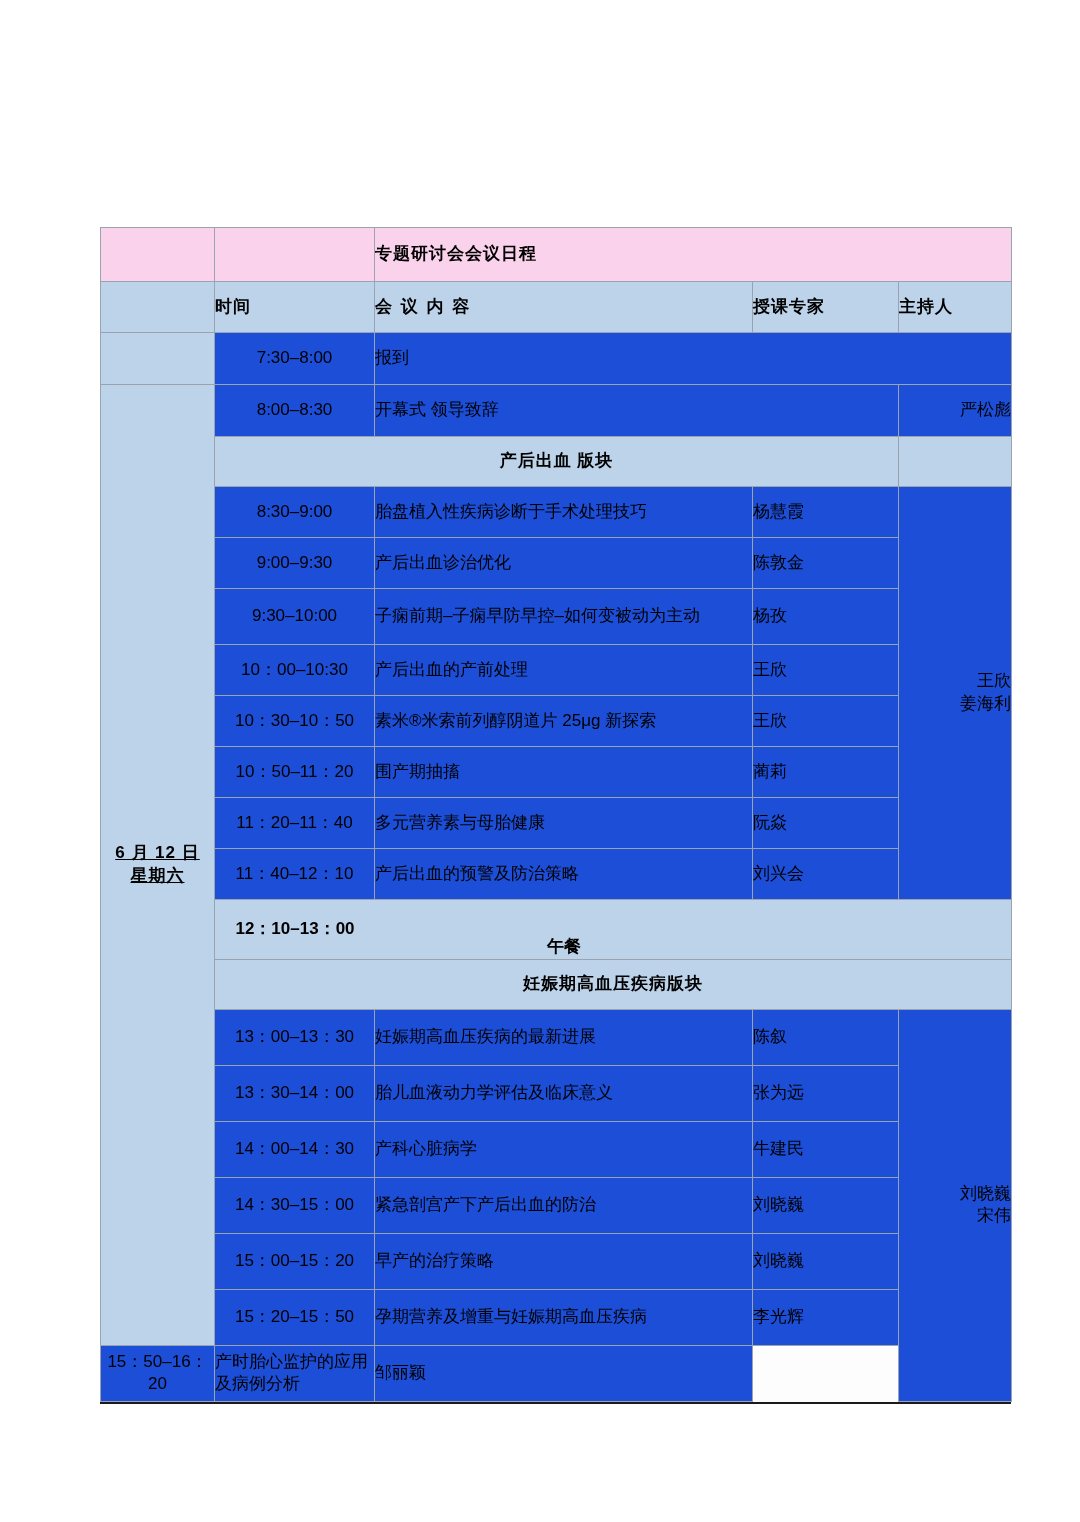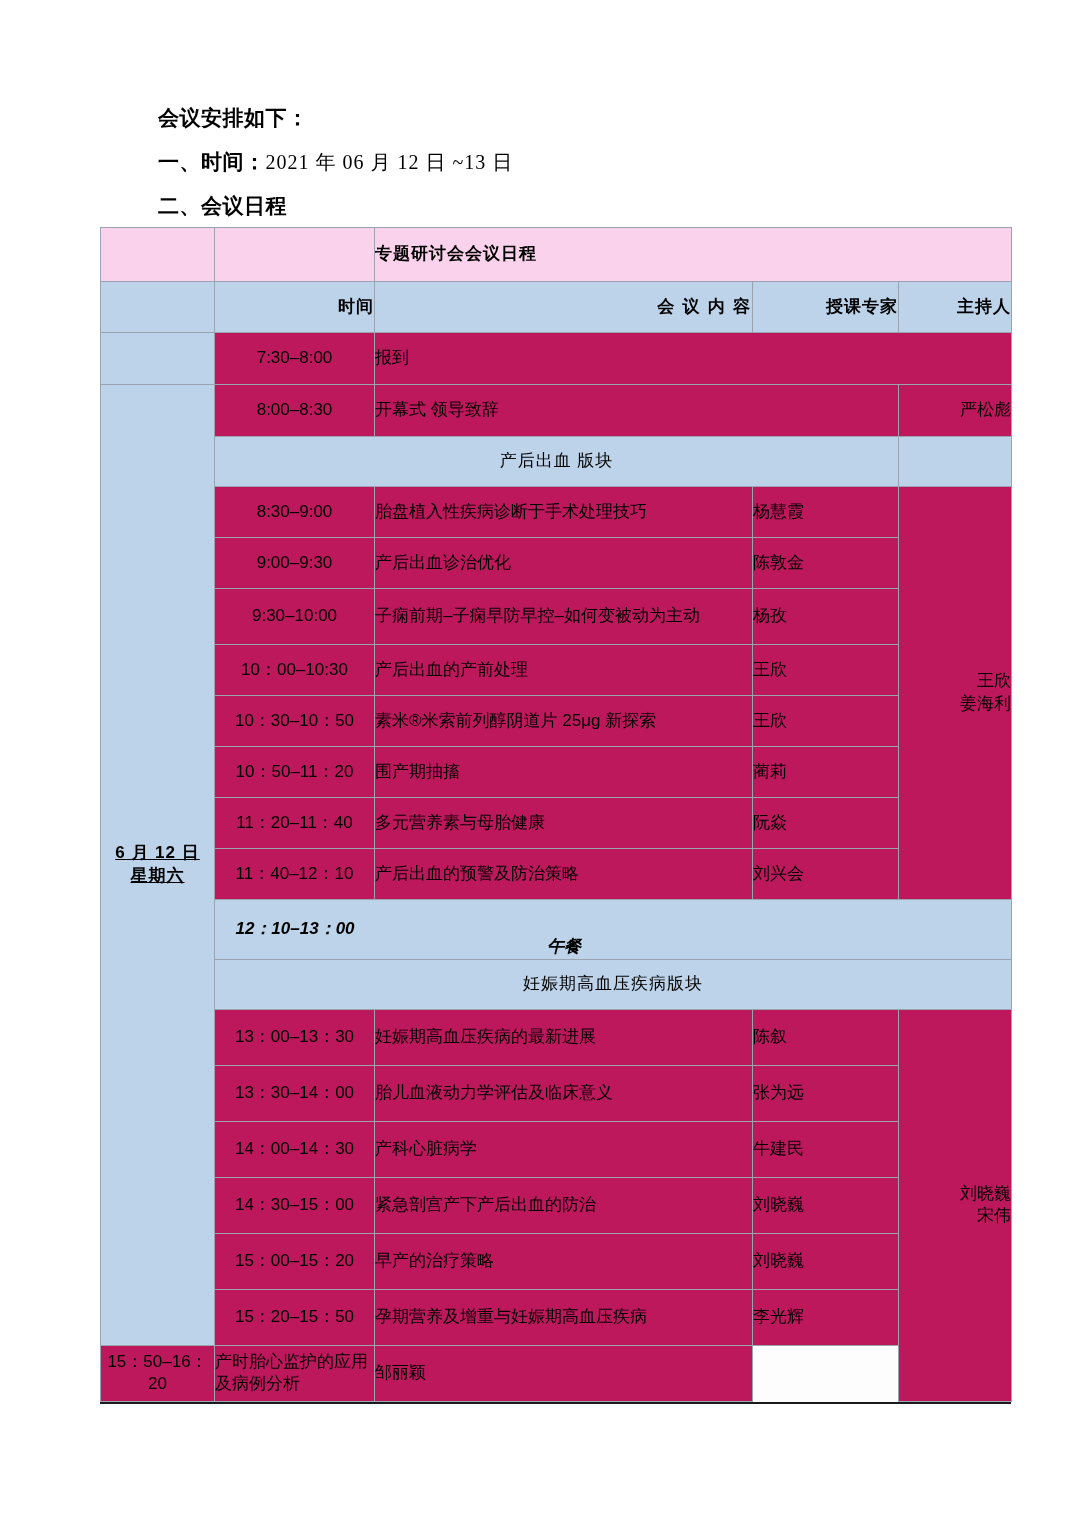--- a/index.html
+++ b/index.html
@@ -81,35 +81,34 @@
   .frame-bottom { top: 1402px; }
 
   .c-date   { width: 114px; }
   .c-time   { width: 160px; }
   .c-content{ width: 378px; }
   .c-expert { width: 146px; }
   .c-host   { width: 113px; }
 
   .pink { background: #fbd2ec; }
   .blue { background: #bdd3ea; }
-  .white { background: #be185d; }
+  .white { background: #1d4ed8; }
 
   .title-cell {
     font-size: 21px;
     font-weight: bold;
     height: 53px;
     letter-spacing: 1px;
   }
   .colhead {
-    text-align: right;
+    text-align: left;
     font-size: 20px;
     font-weight: bold;
     height: 50px;
     letter-spacing: 2px;
-    font-family: Liberation Serif, serif;
   }
   .colhead.tight { letter-spacing: 1px; }
 
   .cell-center {
     text-align: left;
     margin-left: 10px;
   }
   .time-cell {
     text-align: center;
     font-size: 17px;
@@ -135,34 +134,33 @@
     text-align: center;
     font-size: 18px;
     font-weight: bold;
     line-height: 1.8;
     letter-spacing: 1px;
     text-decoration: underline;
   }
   .section-cell {
     text-align: center;
     font-size: 18px;
-    font-weight: normal;
+    font-weight: bold;
     height: 49px;
     letter-spacing: 1px;
     margin-left: 36px;
   }
   .break-cell {
     font-size: 17px;
     font-weight: bold;
   }
   .break-inner {
     display: flex;
     align-items: center;
     height: 100%;
-    font-style: italic;
   }
   .break-time {
     width: 160px;
     text-align: center;
     flex: 0 0 160px;
   }
   .break-label {
     flex: 0 0 378px;
     text-align: center;
     margin-top: 36px;
@@ -171,25 +169,20 @@
   .row-h-std   { height: 51px; }
   .row-h-tall  { height: 56px; }
   .row-h-break { height: 46px; }
   .nowrap { white-space: nowrap; }
 </style>
 </head>
 <body>
 
 <div class="page">
 
-  <div class="intro">
-    <div class="intro-line">会议安排如下：</div>
-    <div class="intro-line"><span>一、时间：</span><span class="lighter">2021 年 06 月 12 日 ~13 日</span></div>
-    <div class="intro-line">二、会议日程</div>
-  </div>
 
   <div class="frame-top"></div>
   <div class="frame-left"></div>
   <div class="frame-right"></div>
   <div class="frame-bottom"></div>
 
   <table class="schedule">
     <colgroup>
       <col class="c-date">
         <col class="c-time">

